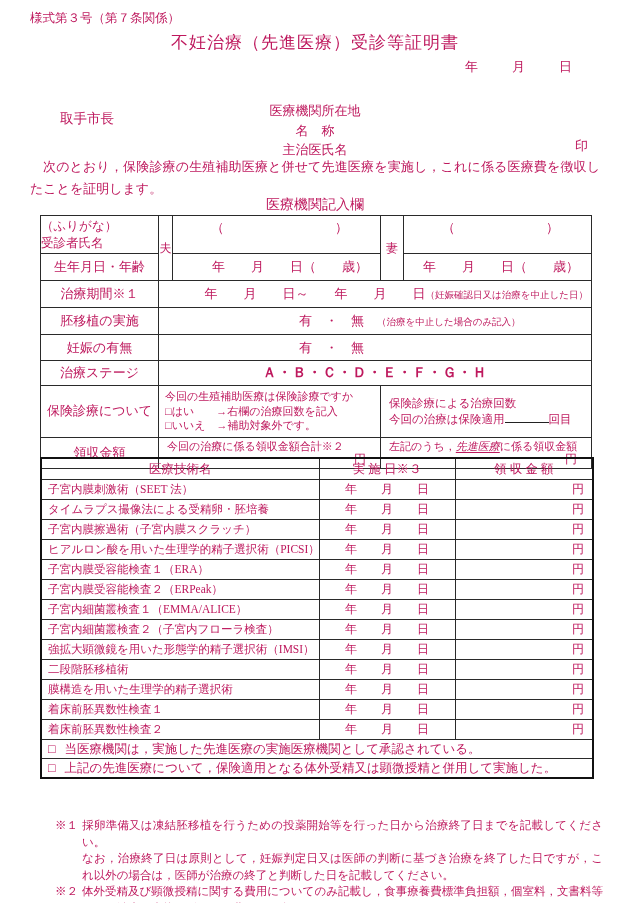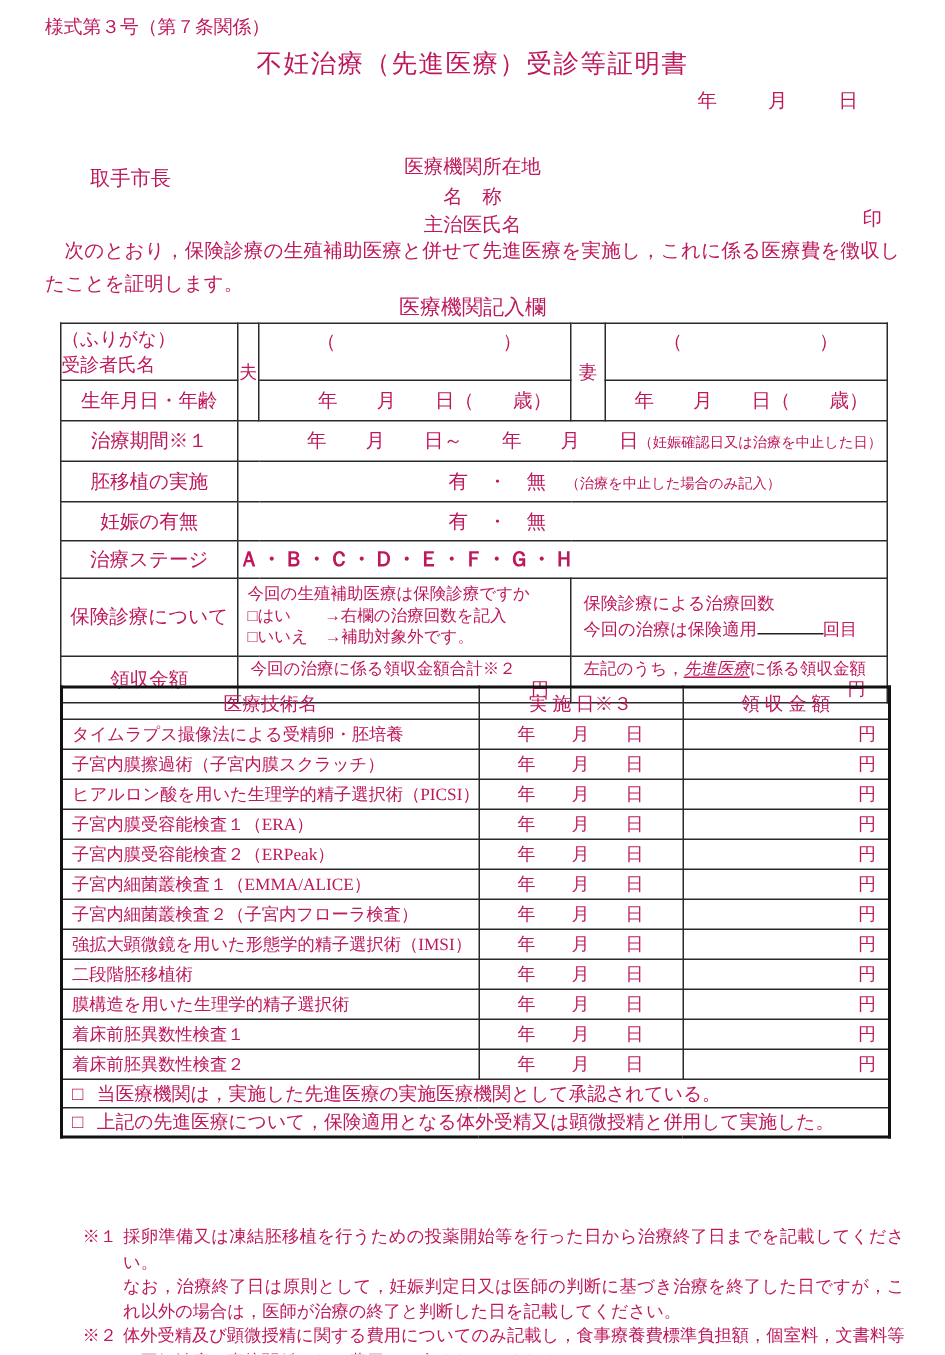--- a/index.html
+++ b/index.html
@@ -23,21 +23,21 @@
   .entry-table{position:absolute;left:40px;top:215px;width:551px;font-size:13px;}
   .entry-table .lbl{text-align:center;font-size:13px;}
   .entry-table .lbl2{text-align:left;font-size:12.5px;line-height:17px;}
   .entry-table .spouse{text-align:center;font-size:12px;}
   .paren-cell{vertical-align:top;}
   .paren-wrap{display:flex;justify-content:space-between;padding:3px 32px 0 38px;font-size:13px;}
   .dateval{text-align:right;padding-right:12px;font-size:13px;margin-left:36px;}
   .period-cell{text-align:right;padding-right:3px;font-size:13px;white-space:nowrap;}
   .small-note{font-size:9.5px;}
   .tabbed{padding-left:140px;font-size:13px;white-space:nowrap;}
-  .stage-cell{text-align:left;font-size:14px;font-weight:bold;letter-spacing:1px;font-family:"Liberation Serif","DejaVu Serif",serif;}
+  .stage-cell{text-align:center;font-size:14px;font-weight:bold;letter-spacing:1px;font-family:"Liberation Serif","DejaVu Serif",serif;}
   .ins-a{padding:3px 6px;font-size:11px;line-height:13.5px;vertical-align:middle;}
   .ins-a div{margin:1px 0;}
   .ins-b{padding:3px 8px;font-size:11.5px;line-height:16px;}
   .blank-line{display:inline-block;width:44px;border-bottom:1px solid #222;height:11px;}
   .rc-a,.rc-b{padding:2px 8px;font-size:11px;line-height:13px;vertical-align:top;}
   .unit-right{text-align:right;font-size:12px;padding-right:6px;}
   .adv-em{text-decoration:underline;text-underline-offset:2px;font-style:italic;}
 
   .adv-table{position:absolute;left:40px;top:457px;width:552px;font-size:12px;border:2px solid #111;}
   .adv-table .band{background:#e3e3e3;text-align:center;font-size:12.5px;height:21px;}
@@ -171,20 +171,25 @@
     </colgroup>
     <tbody>
     <tr class="head">
       <td>医療技術名</td>
       <td>実 施 日※３</td>
       <td>領 収 金 額</td>
     </tr>
     </tbody>
       <tbody>
         <tr>
+          <td class="c-name">子宮内膜刺激術（SEET 法）</td>
+          <td class="c-date">年　　月　　日</td>
+          <td class="c-amt">円</td>
+        </tr>
+        <tr>
           <td class="c-name">タイムラプス撮像法による受精卵・胚培養</td>
           <td class="c-date">年　　月　　日</td>
           <td class="c-amt">円</td>
         </tr>
         <tr>
           <td class="c-name">子宮内膜擦過術（子宮内膜スクラッチ）</td>
           <td class="c-date">年　　月　　日</td>
           <td class="c-amt">円</td>
         </tr>
         <tr>

